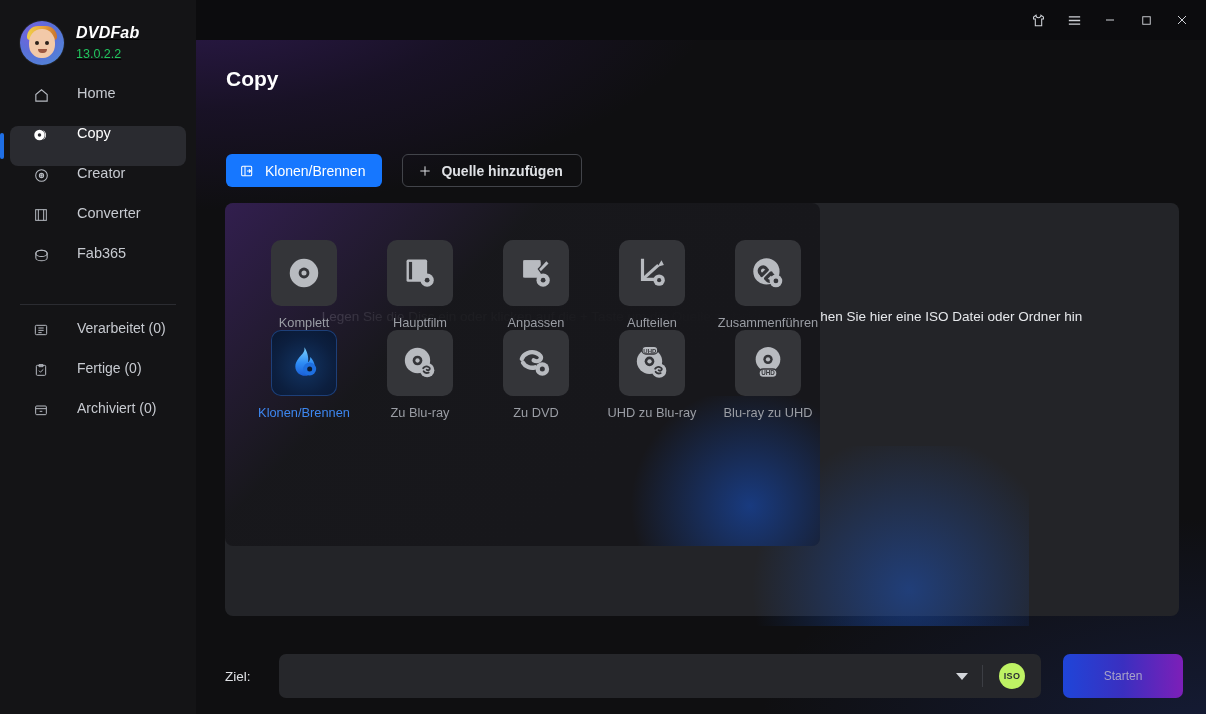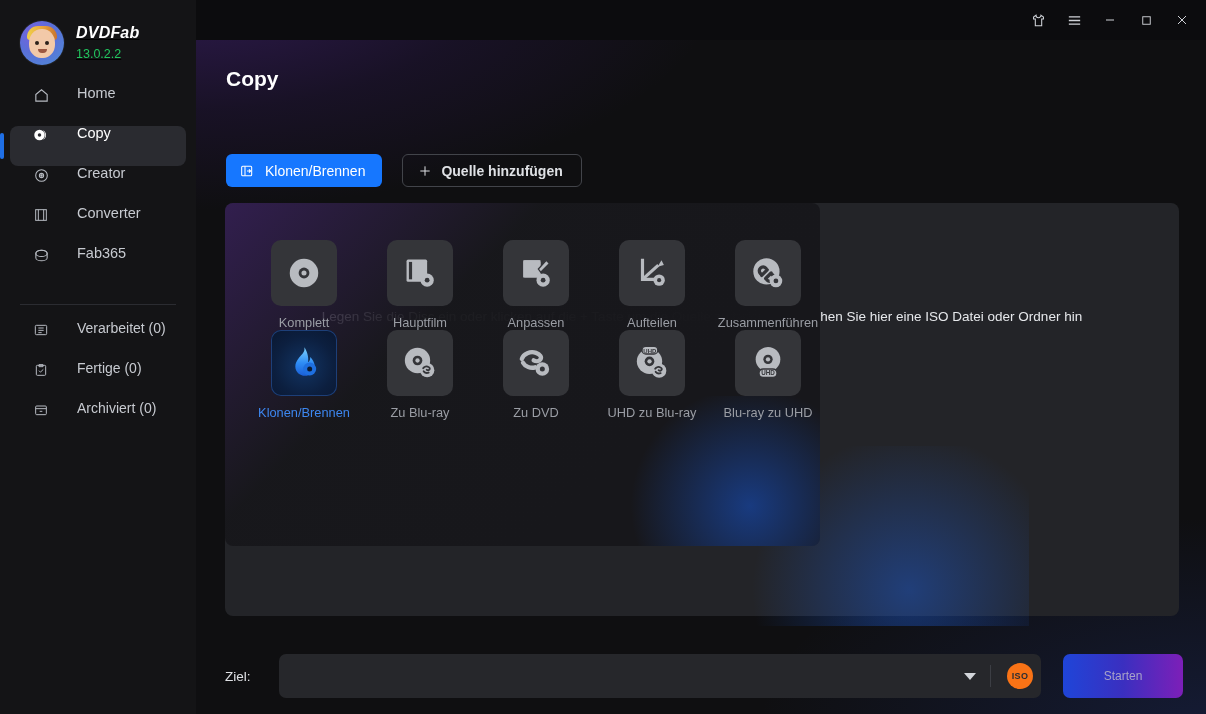--- a/index.html
+++ b/index.html
@@ -239,24 +239,24 @@
   .caret {
     width: 0; height: 0; margin: 0 14px 0 6px;
     border-left: 6px solid transparent;
     border-right: 6px solid transparent;
     border-top: 7px solid #d3d6db;
     cursor: pointer;
   }
   .vdiv { width: 1px; height: 22px; background: #3c3e44; margin-right: 16px; }
   .iso-badge {
     width: 26px; height: 26px; border-radius: 50%;
-    background: #f97316; color: #2b2d33;
+    background: #bef264; color: #2b2d33;
     font-size: 9px; font-weight: bold; letter-spacing: 0.3px;
     display: flex; align-items: center; justify-content: center;
-    cursor: pointer;
+    margin-right: 8px; cursor: pointer;
   }
   .start-btn {
     width: 120px; height: 44px; margin-left: 22px;
     border-radius: 7px; border: none;
     background: linear-gradient(90deg, #1f45d8 0%, #3a2fc0 50%, #7d1fb8 100%);
     color: #a9a3c9; font-size: 12px; cursor: pointer;
     display: flex; align-items: center; justify-content: center;
   }
 
   svg { display: block; }

